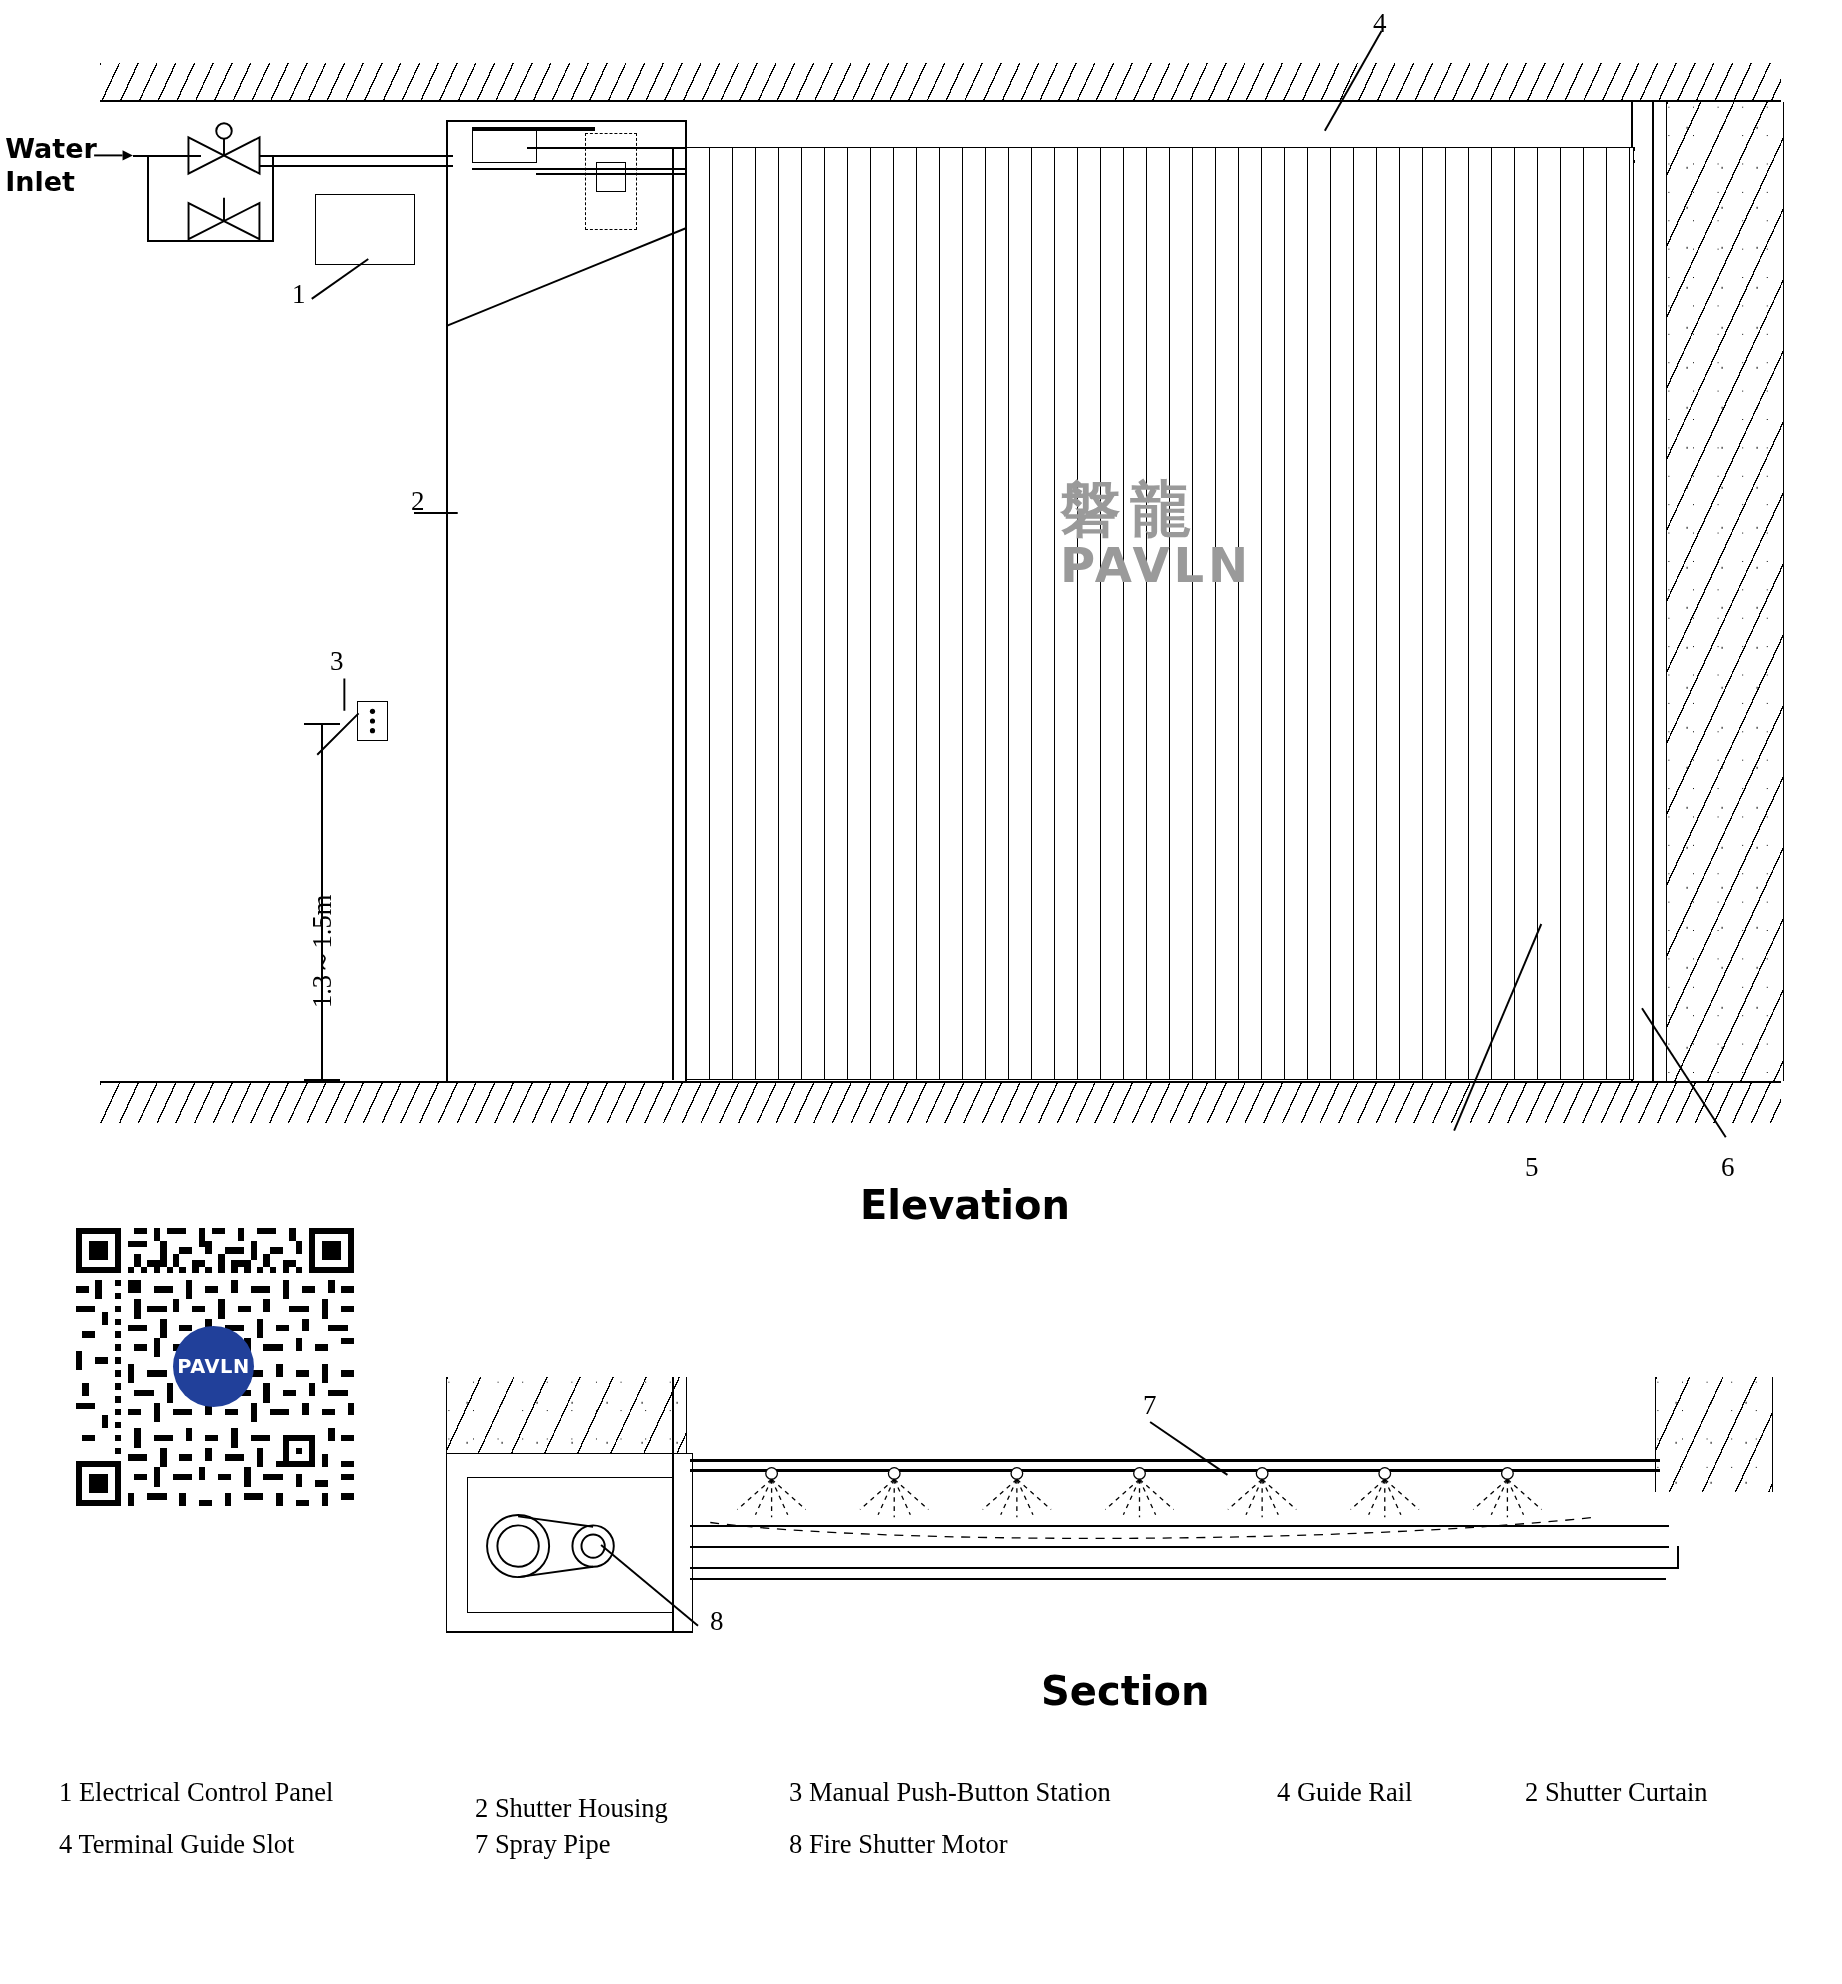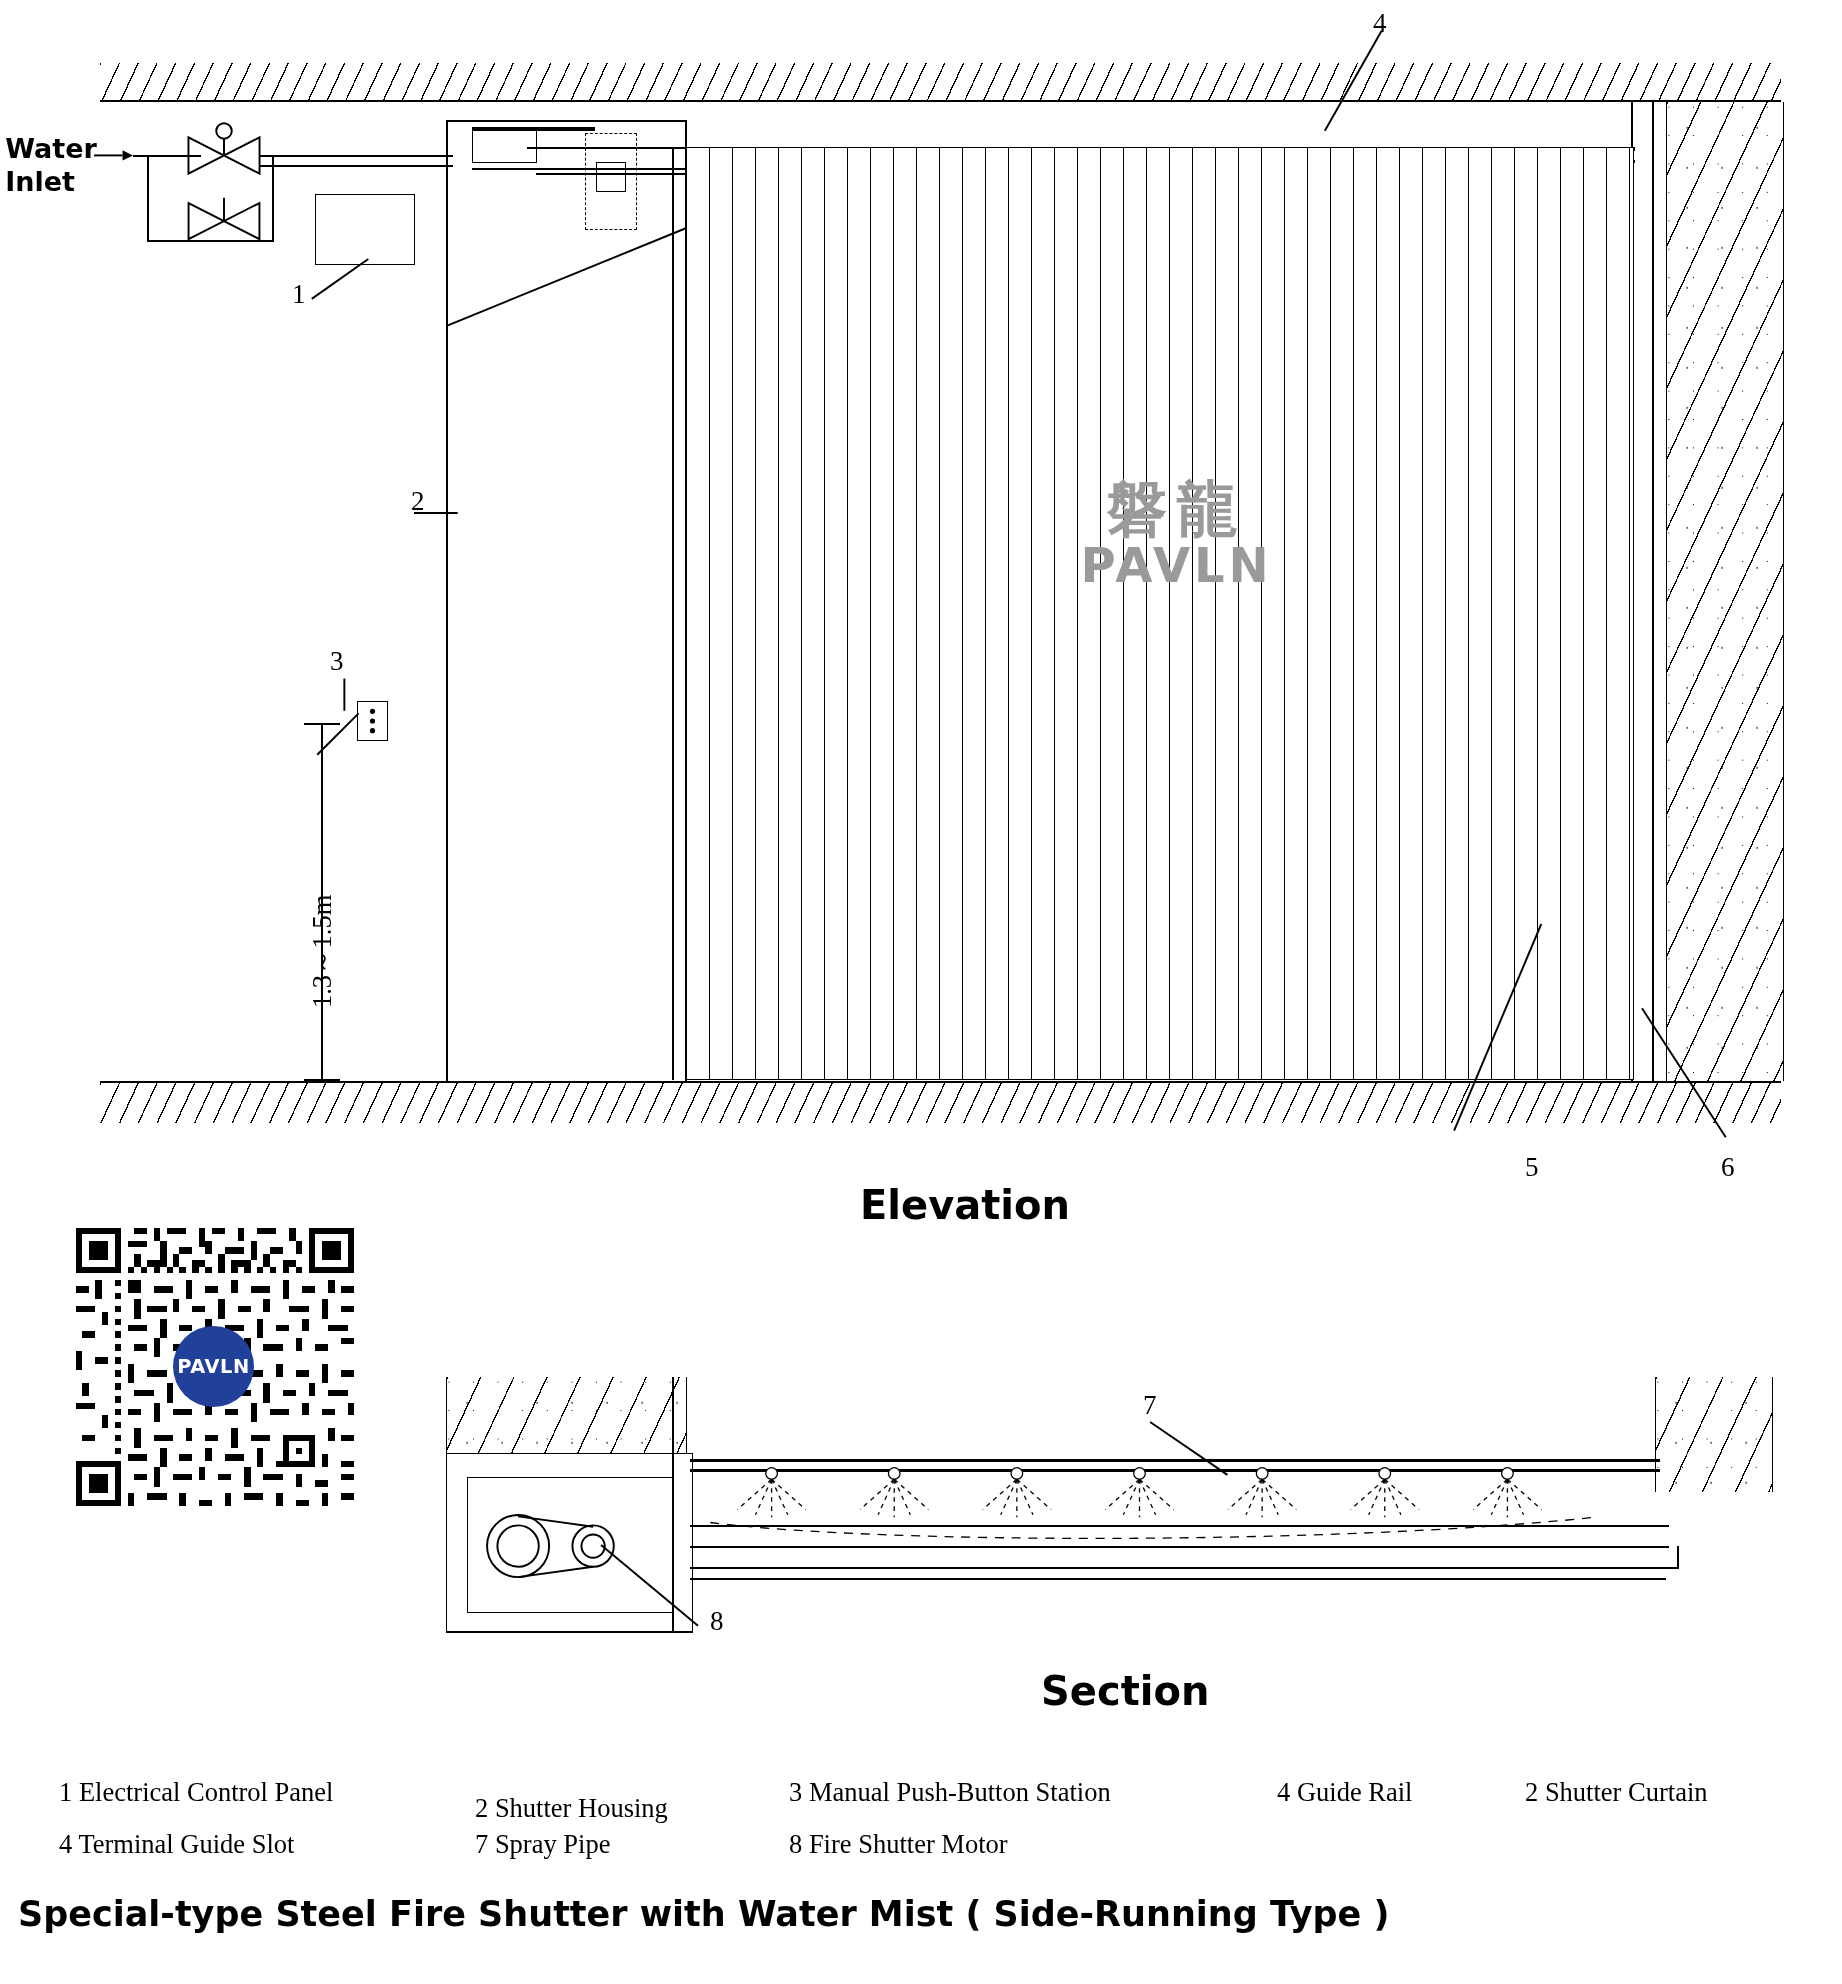--- a/index.html
+++ b/index.html
@@ -28,21 +28,21 @@
     background-position:0 0, 2.6px 5.8px, 14.2px 19.4px;
     border-left:1.9px solid #000;border-right:1.9px solid #000;
   }
 
   
   .curtain{position:absolute;background-color:#fff;
     background-image:repeating-linear-gradient(90deg,#000 0 1.3px,#fff 1.3px 23px);
     border:1.9px solid #000;box-sizing:border-box;}
 
   
-  .wm{position:absolute;color:#9a9a9a;font-weight:bold;text-align:center;}
+  .wm{position:absolute;color:#9a9a9a;font-weight:bold;}
   .wm .cn{font-size:61px;letter-spacing:9px;line-height:1.0;font-family:"DejaVu Sans",sans-serif;}
   .wm .en{font-size:48px;letter-spacing:3.9px;line-height:1.1;font-family:"DejaVu Sans",sans-serif;}
 
   
   .numlbl{position:absolute;font-size:27px;font-family:"Liberation Serif",serif;}
   .caption{position:absolute;font-weight:bold;font-family:"DejaVu Sans",sans-serif;text-align:center;}
   .legend{position:absolute;font-size:26.5px;font-family:"Liberation Serif",serif;white-space:nowrap;}
   .title{position:absolute;font-weight:bold;font-family:"DejaVu Sans",sans-serif;font-size:35px;white-space:nowrap;}
 
   .dimtxt{position:absolute;font-size:26.5px;transform:rotate(-90deg);transform-origin:left top;white-space:nowrap;}
@@ -486,16 +486,15 @@
   <div class="legend" style="left:59px;top:1777px;">1 Electrical Control Panel</div>
   <div class="legend" style="left:475px;top:1777px;margin-top:16px;">2 Shutter Housing</div>
   <div class="legend" style="left:789px;top:1777px;">3 Manual Push-Button Station</div>
   <div class="legend" style="left:1277px;top:1777px;">4 Guide Rail</div>
   <div class="legend" style="left:1525px;top:1777px;">2 Shutter Curtain</div>
 
   <div class="legend" style="left:59px;top:1829px;">4 Terminal Guide Slot</div>
   <div class="legend" style="left:475px;top:1829px;">7 Spray Pipe</div>
   <div class="legend" style="left:789px;top:1829px;">8 Fire Shutter Motor</div>
 
-  <div class="title" style="left:18px;top:1894px;">Special-type Steel Fire Shutter with Water Mist ( Side-Running Type )</div>
 
 </div>
 
 
 </body></html>

